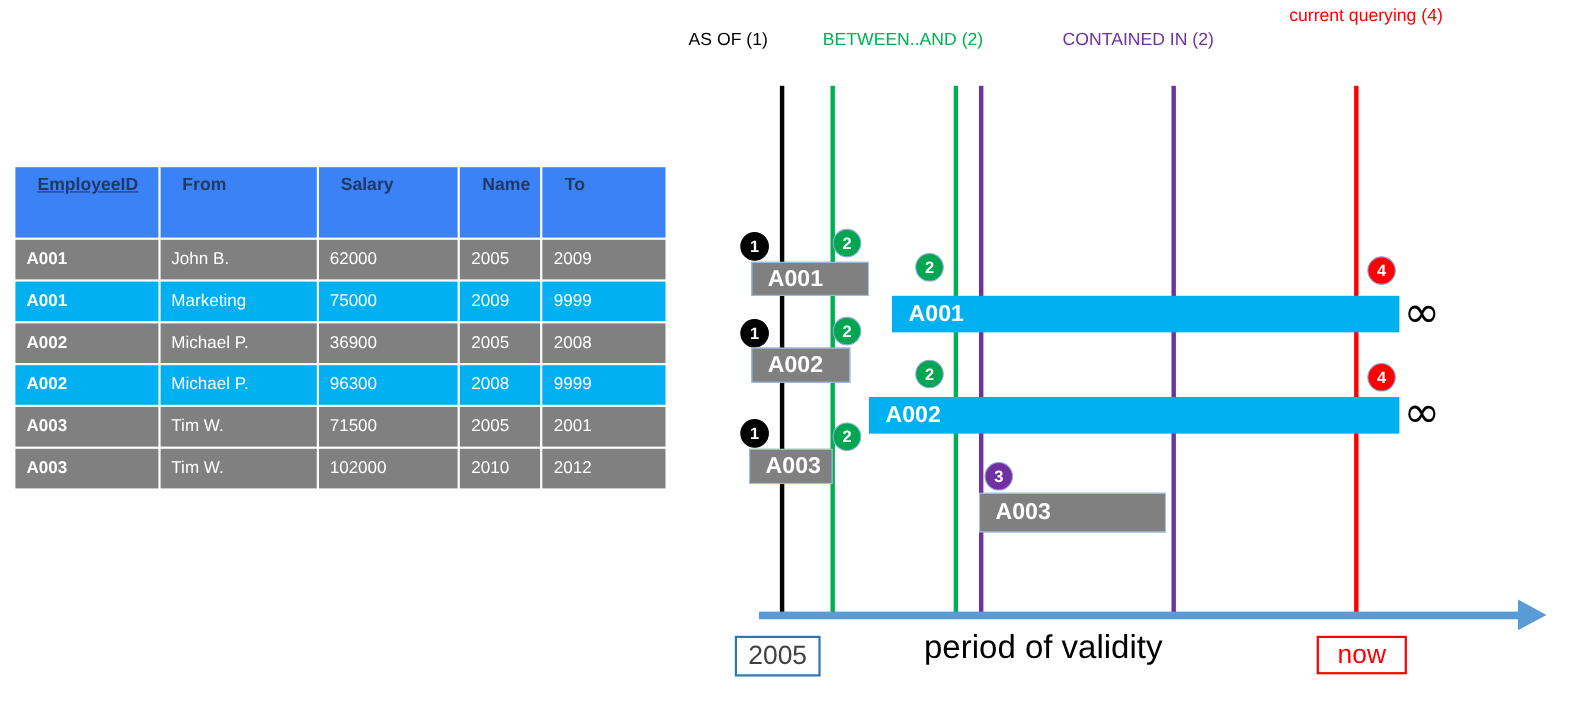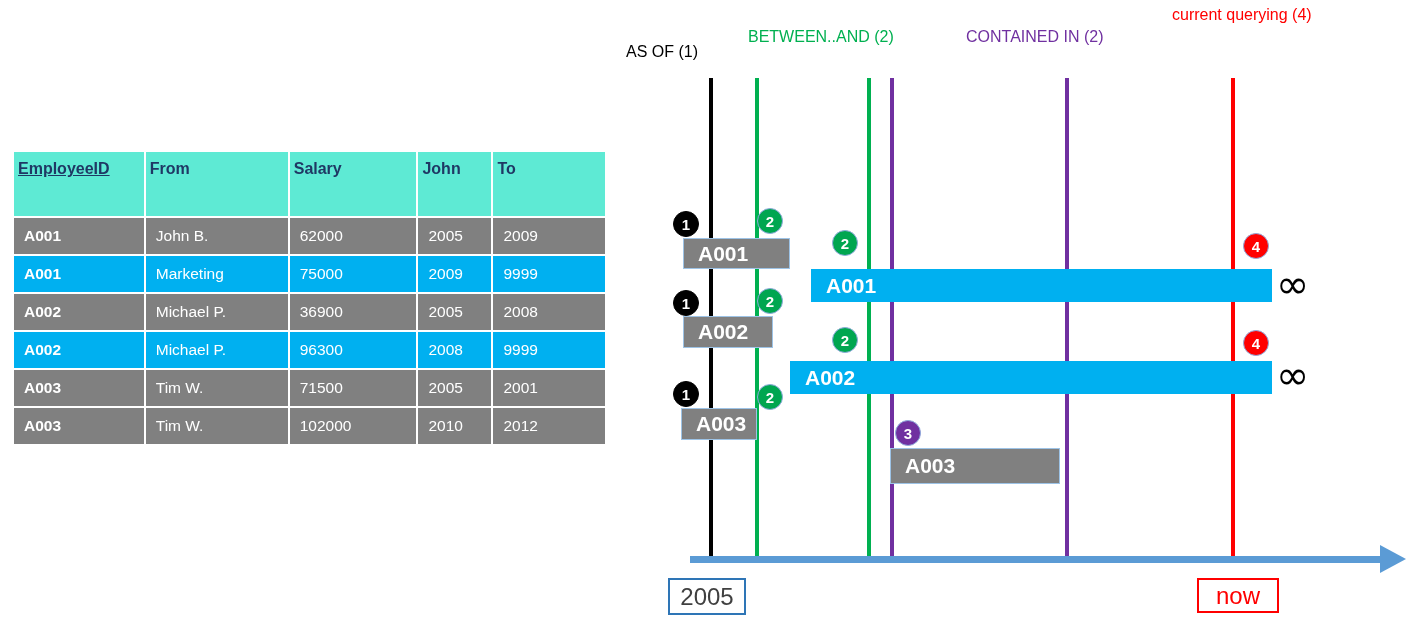--- a/index.html
+++ b/index.html
@@ -9,23 +9,23 @@
     font-family:"Liberation Sans",sans-serif;
   }
 
   
   #temporal-table{
     position:absolute;left:12px;top:150px;width:595px;
     border-collapse:separate;border-spacing:2px;
     table-layout:fixed;
   }
   #temporal-table th{
-    background:#5eead4;color:#1F3864;
+    background:#3b82f6;color:#1F3864;
     font-size:16px;font-weight:bold;text-align:left;
-    padding:8px 4px;height:48px;vertical-align:top;
+    padding:8px 20px;height:48px;vertical-align:top;
     border:none;
   }
   #temporal-table th.underline span{text-decoration:underline;}
   #temporal-table td{
     font-size:15.5px;padding:7px 10px;height:22px;color:#ffffff;
     border:none;vertical-align:middle;
   }
   #temporal-table tr.row-gray td{background:#808080;}
   #temporal-table tr.row-cyan td{background:#00B0F0;}
   #temporal-table td.id-cell{font-weight:bold;}
@@ -97,21 +97,21 @@
       <col class="col-name">
       <col class="col-salary">
       <col class="col-from">
       <col class="col-to">
   </colgroup>
   <thead>
     <tr>
       <th class="underline"><span>EmployeeID</span></th>
       <th>From</th>
       <th>Salary</th>
-      <th>John</th>
+      <th>Name</th>
       <th>To</th>
     </tr>
   </thead>
   <tbody>
     <tr class="row-gray">
       <td class="id-cell">A001</td>
       <td>John  B.</td>
       <td>62000</td>
       <td>2005</td>
       <td>2009</td>
@@ -149,21 +149,21 @@
       <td>Tim W.</td>
       <td>102000</td>
       <td>2010</td>
       <td>2012</td>
     </tr>
   </tbody>
 </table>
 
 <div id="diagram">
 
-  <div class="legend black" style="left:626px;top:28px;margin-top:15px;">AS OF (1)</div>
+  <div class="legend black" style="left:626px;top:28px;">AS OF (1)</div>
   <div class="legend green" style="left:748px;top:28px;">BETWEEN..AND (2)</div>
   <div class="legend purple" style="left:966px;top:28px;">CONTAINED IN (2)</div>
   <div class="legend red" style="left:1172px;top:6px;">current querying (4)</div>
 
   <div class="vline black" style="left:709px;top:78px;height:484px;"></div>
   <div class="vline green" style="left:755px;top:78px;height:484px;"></div>
   <div class="vline green" style="left:867px;top:78px;height:484px;"></div>
   <div class="vline purple" style="left:890px;top:78px;height:484px;"></div>
   <div class="vline purple" style="left:1065px;top:78px;height:484px;"></div>
   <div class="vline red" style="left:1231px;top:78px;height:484px;"></div>
@@ -190,15 +190,16 @@
   <div class="marker m2" style="left:757px;top:384px;">2</div>
   <div class="bar gray" style="left:681px;top:408px;width:76px;height:32px;">A003</div>
 
   <div class="marker m3" style="left:895px;top:420px;">3</div>
   <div class="bar gray" style="left:890px;top:448px;width:170px;height:36px;">A003</div>
 
   <div id="axis-line"></div>
   <div id="axis-arrow"></div>
 
   <div class="endbox" id="start-box">2005</div>
+  <div id="period-label">period of validity</div>
   <div class="endbox" id="now-box">now</div>
 
 </div>
 
 </body></html>

